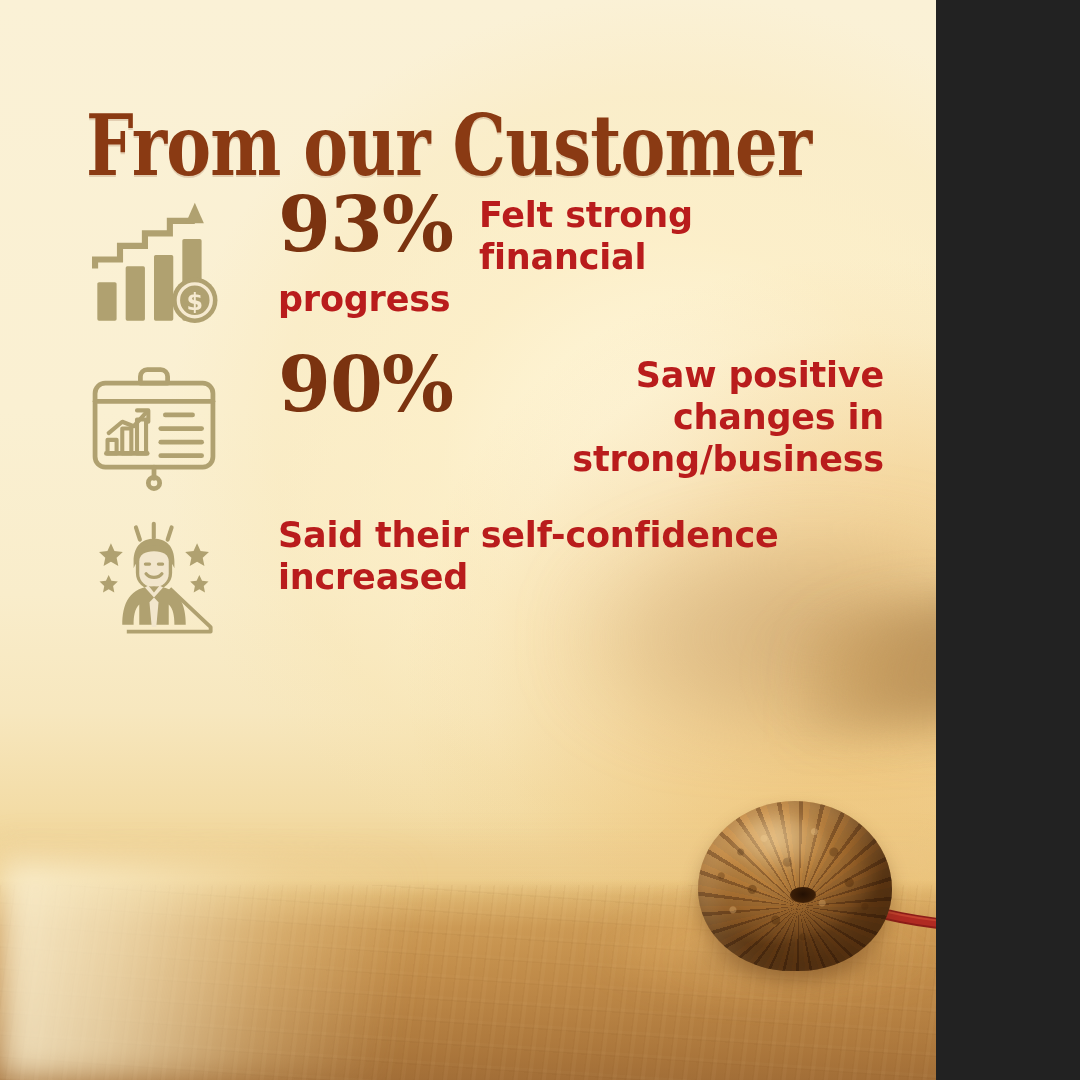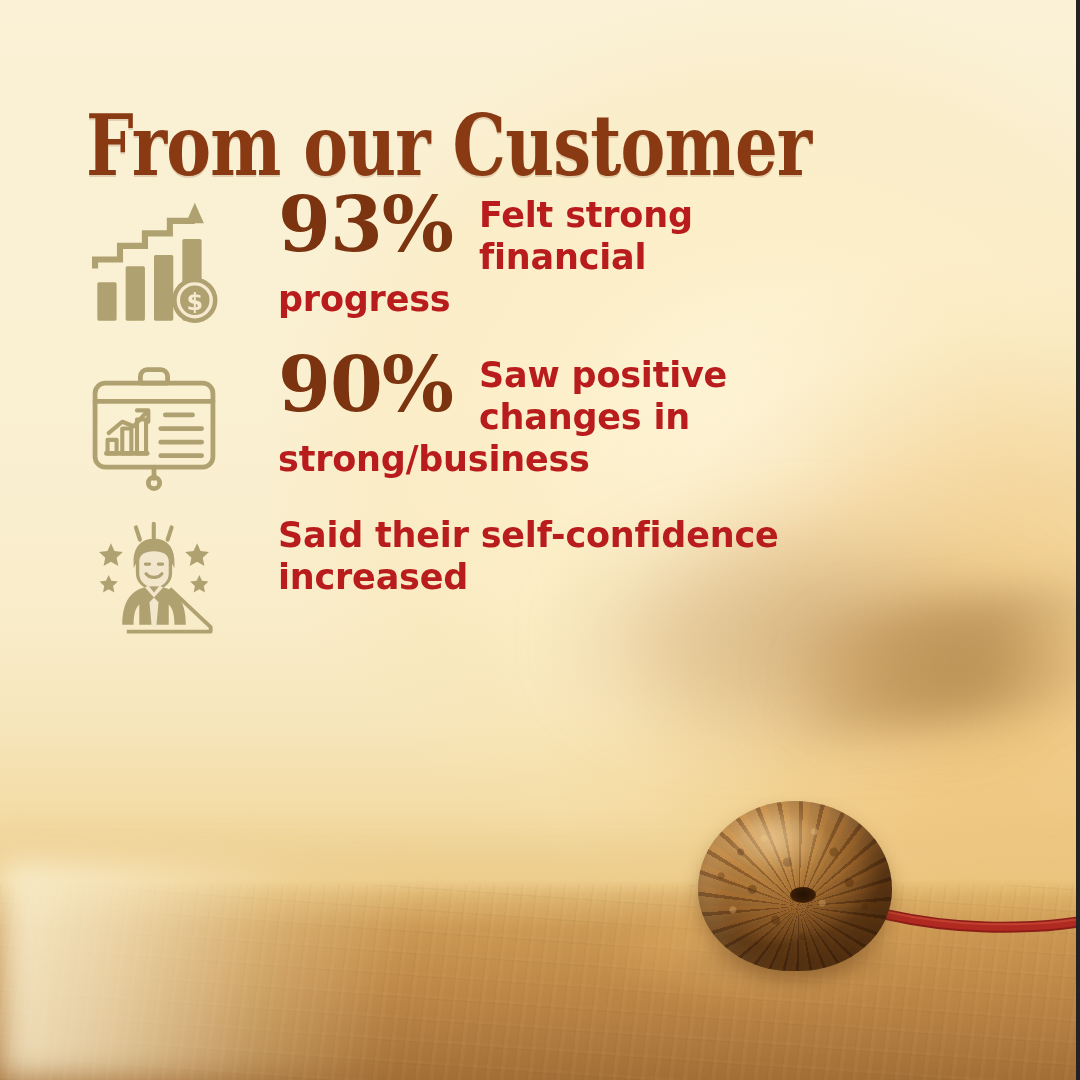--- a/index.html
+++ b/index.html
@@ -2,21 +2,21 @@
 <html><head>
 <meta charset="utf-8">
 <style>
   html, body {
     margin: 0;
     padding: 0;
     background: #222;
   }
   #poster {
     position: relative;
-    width: 1076px;
+    width: 936px;
     height: 1080px;
     overflow: hidden;
     font-family: "Liberation Sans", sans-serif;
     background: #f9eed2;
   }
 
   
   .bg-layer {
     position: absolute;
     inset: 0;
@@ -299,21 +299,21 @@
     font-size: 35px;
     line-height: 1.20;
     color: #b91c1c;
     padding-top: 44px;
     letter-spacing: -0.2px;
   }
   .clear { clear: both; }
 
   
   #row-0 .stat-body { margin-right: 268px; }
-  #row-1 .stat-body { margin-right: 196px; }
+  #row-1 .stat-body { margin-right: 196px; text-align: right; }
   #row-2 .stat-body { margin-right: 150px; }
 </style>
 </head>
 <body>
 
 <div id="poster">
 
   <div class="bg-layer bg-base"></div>
   <div class="bg-layer bg-glow-a"></div>
   <div class="bg-layer bg-glow-b"></div>

